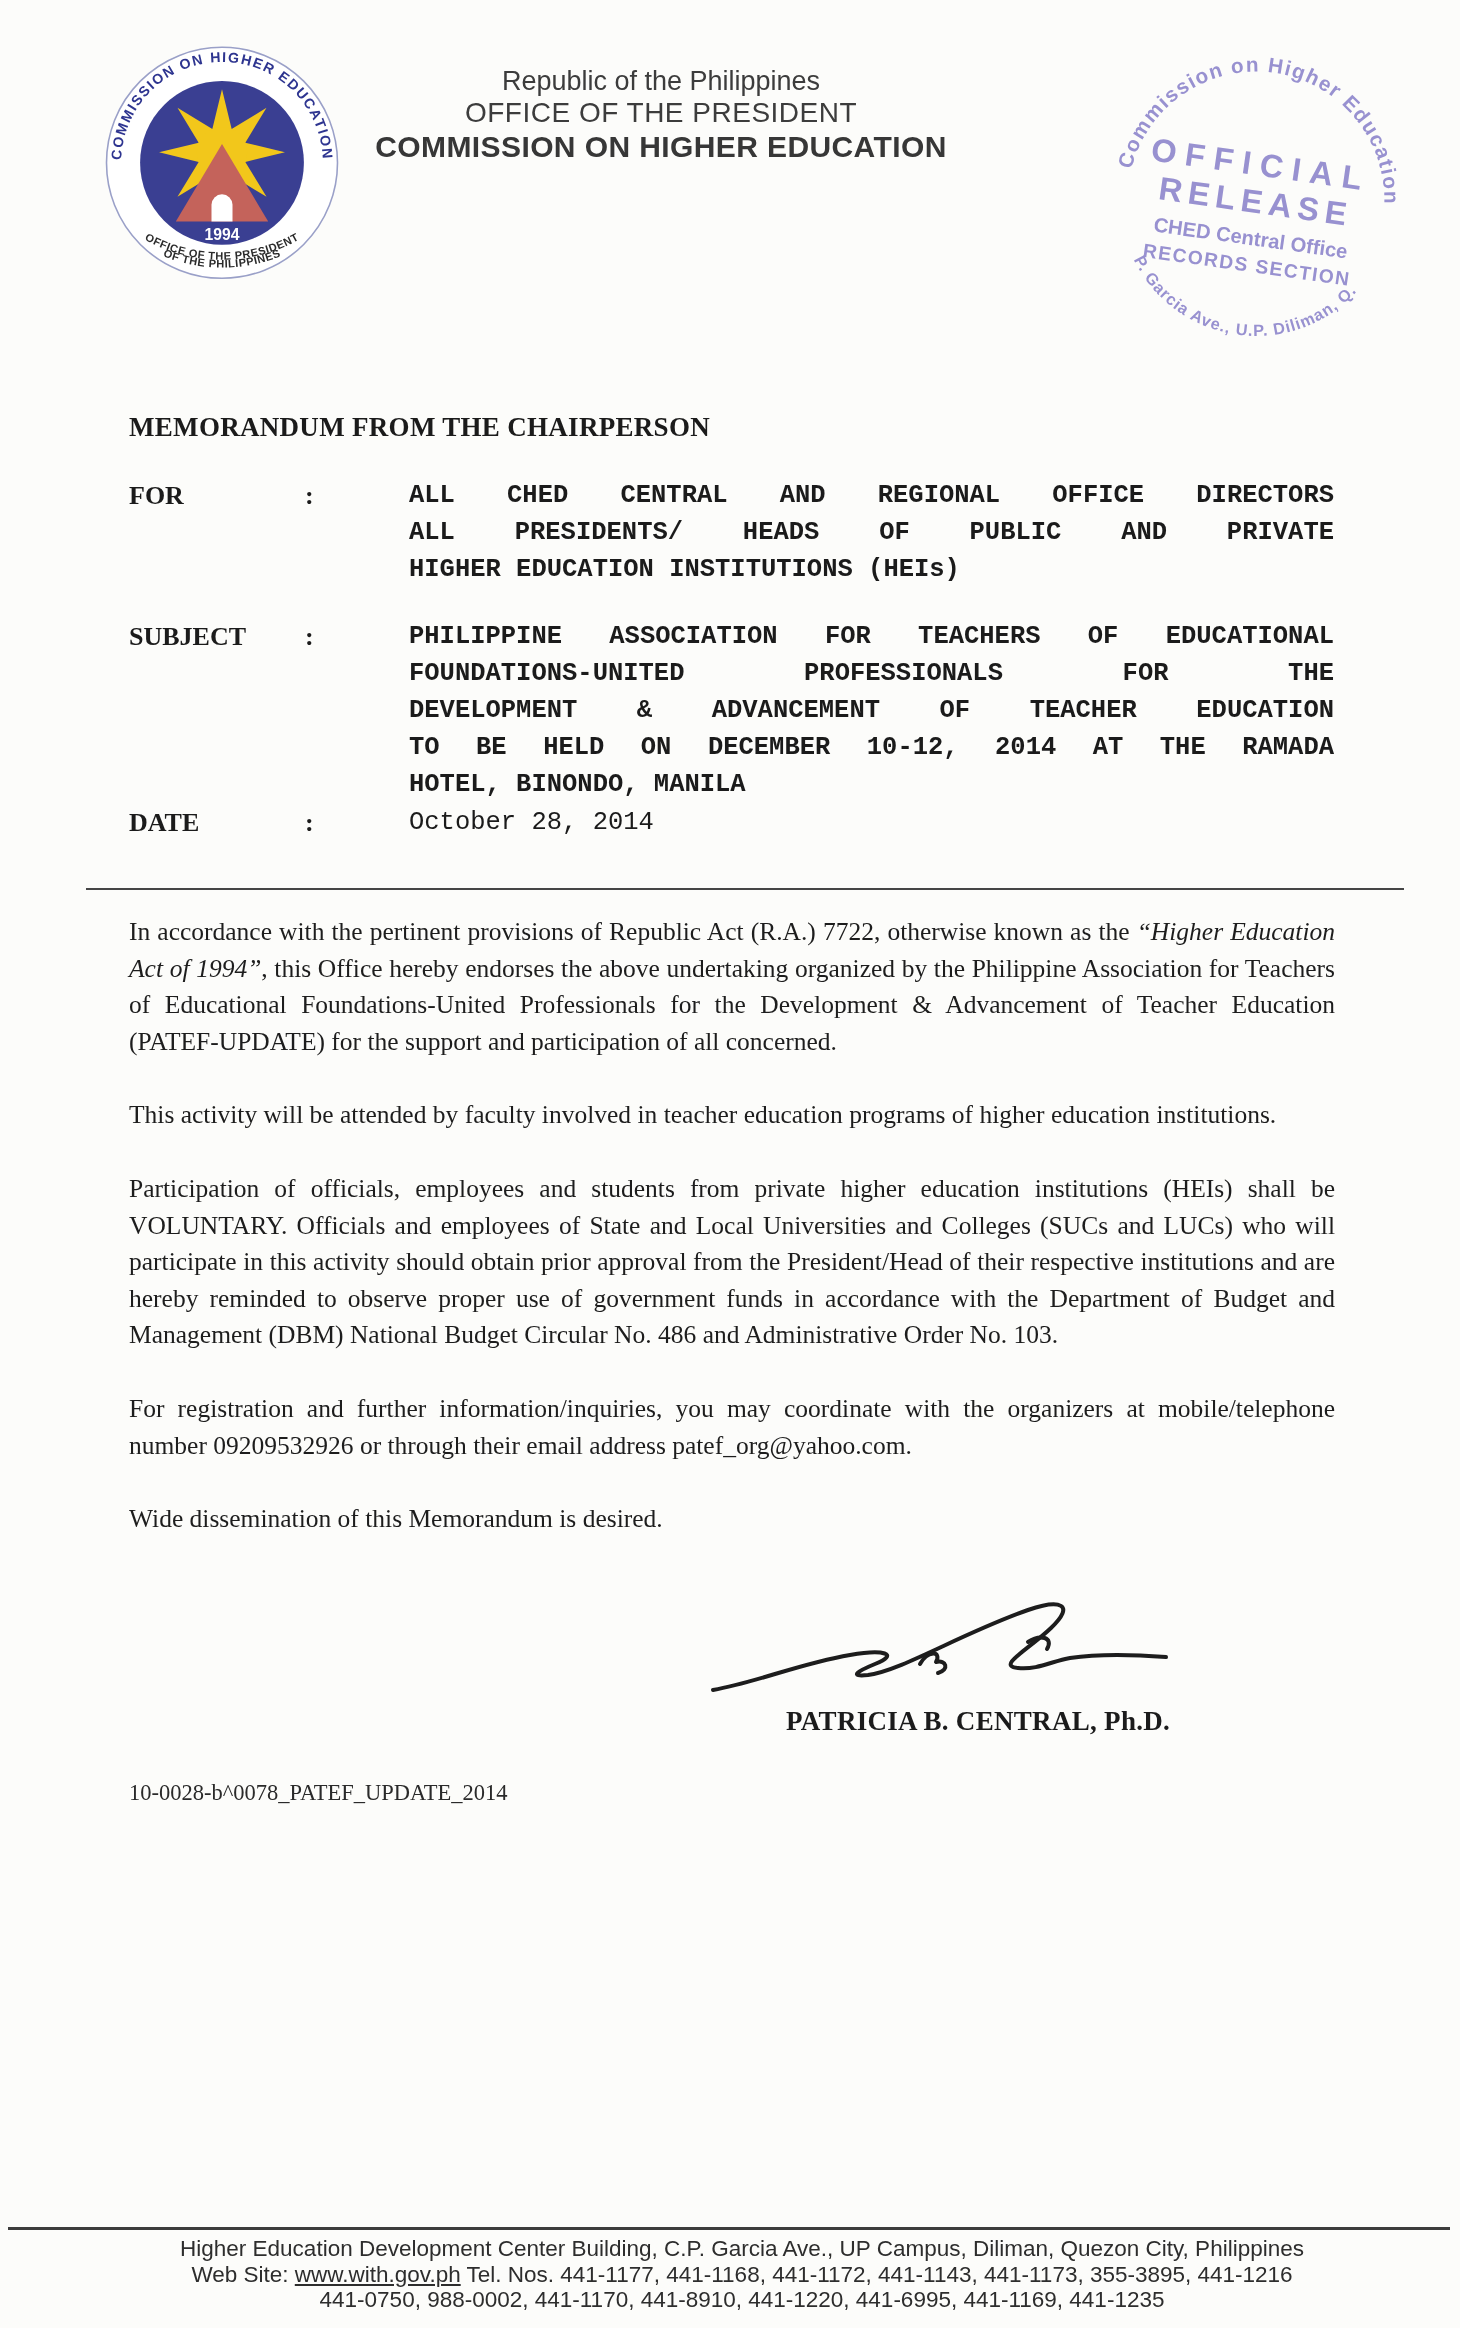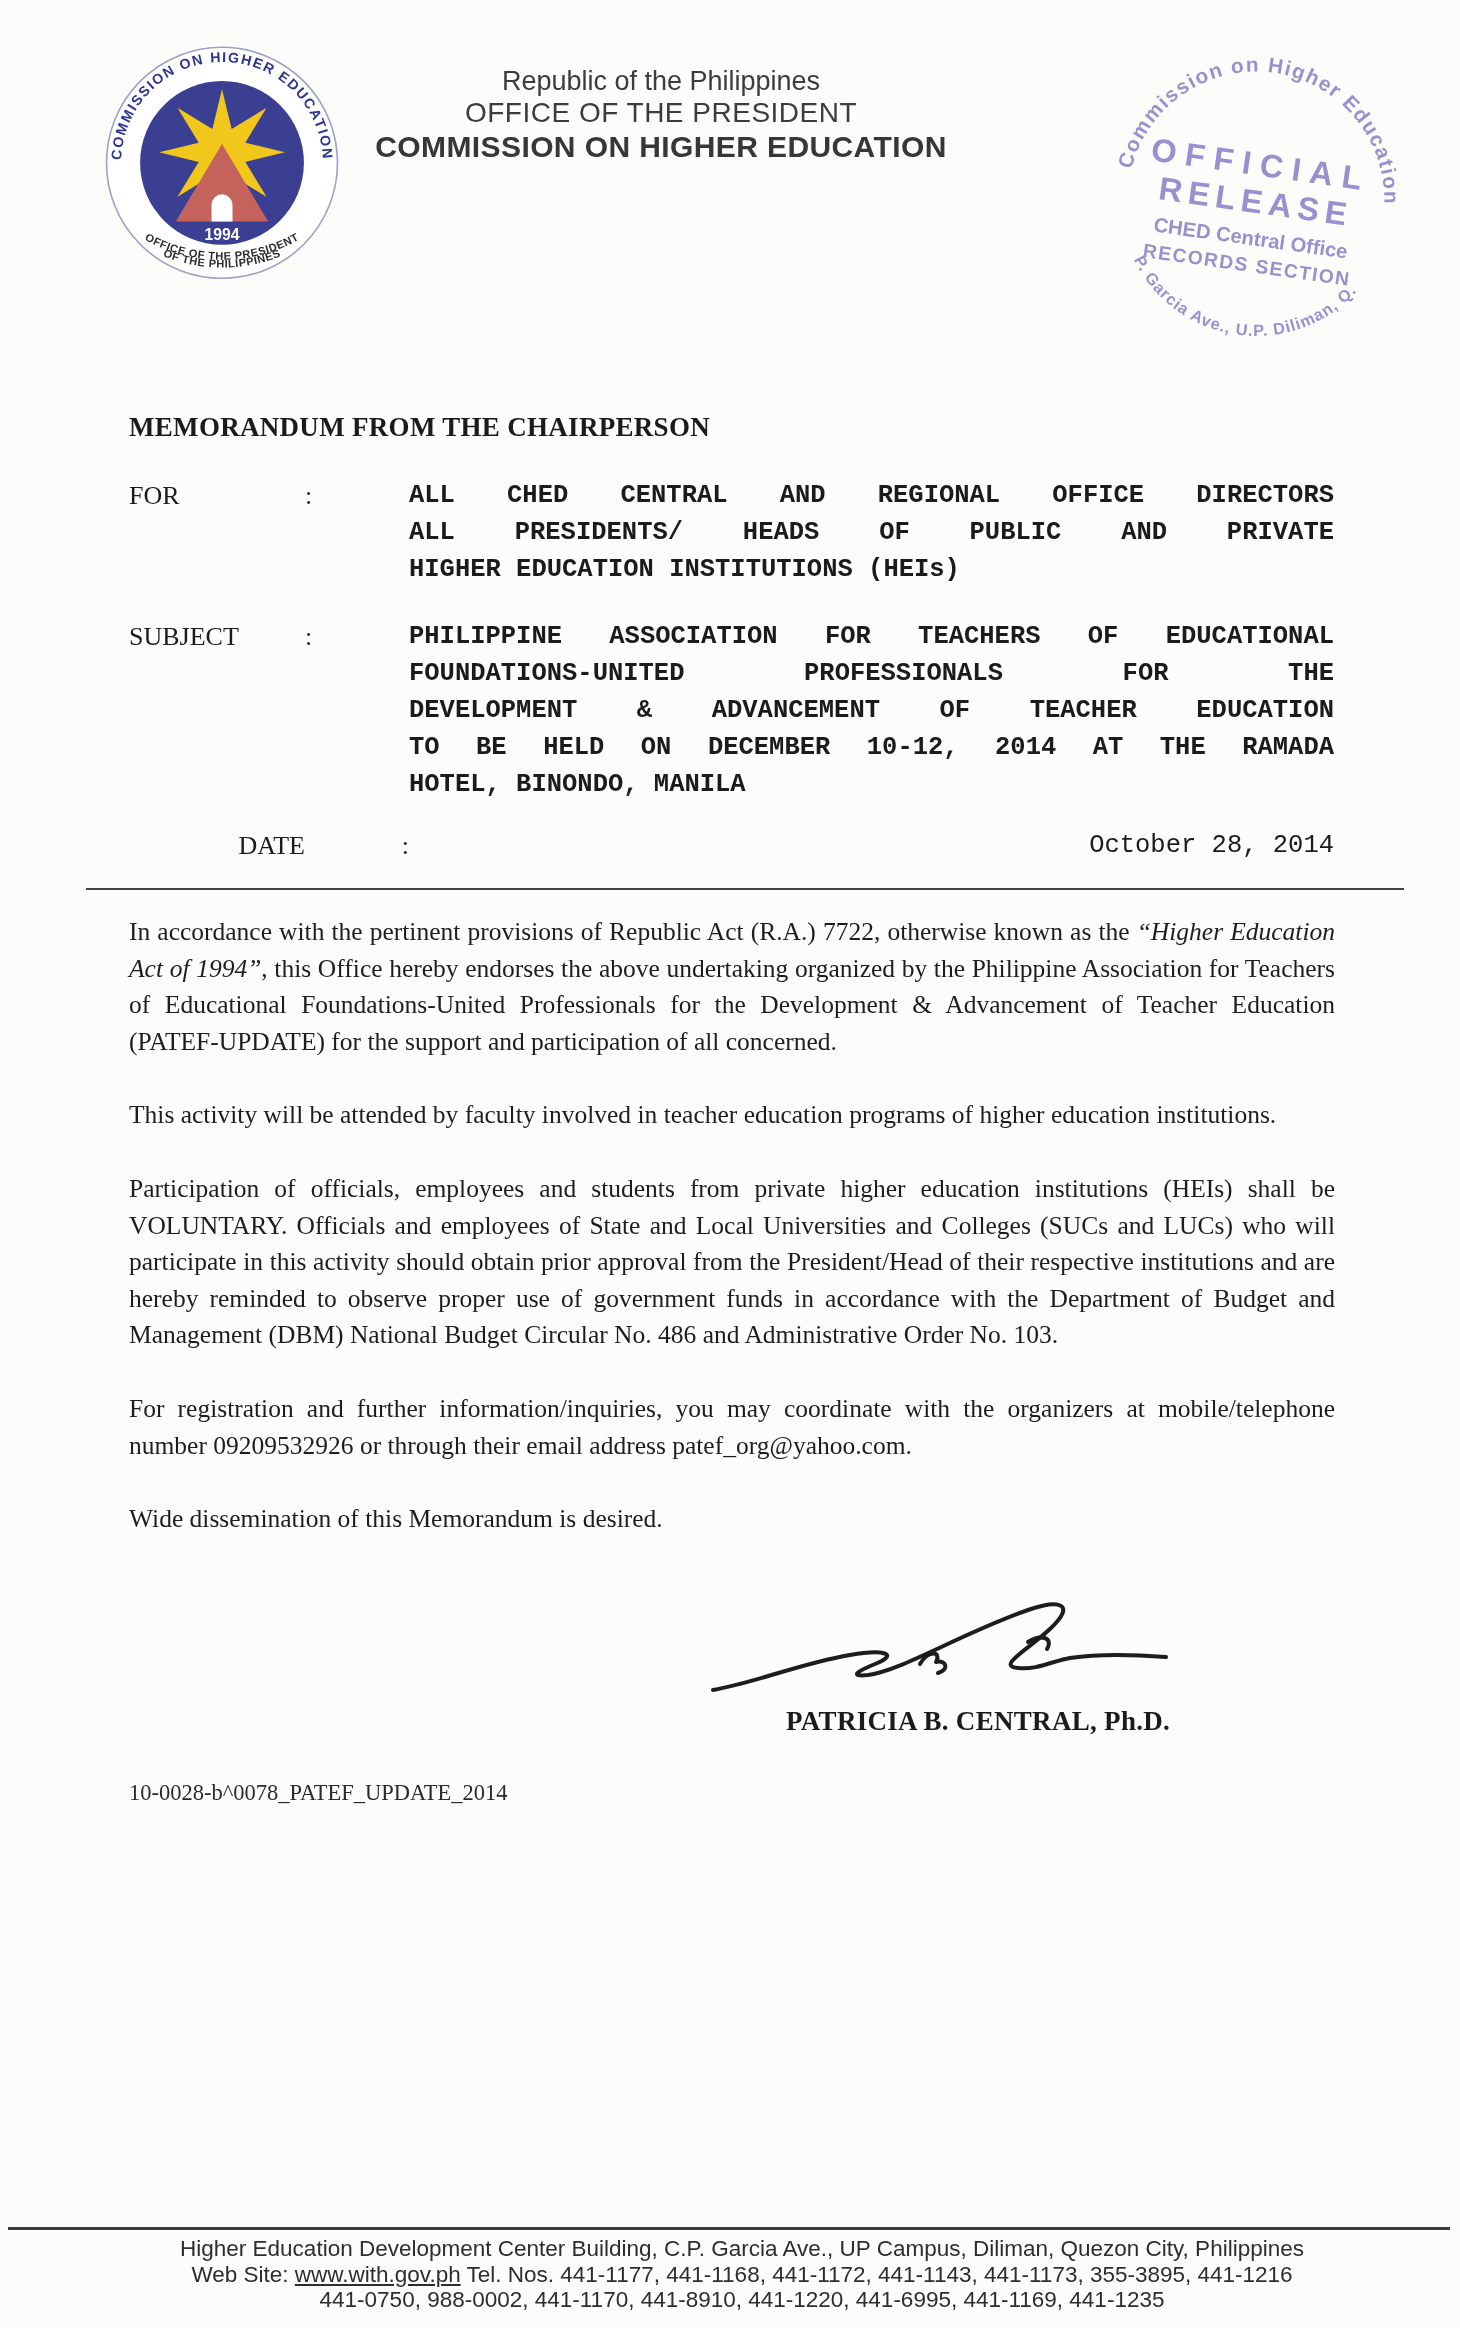--- a/index.html
+++ b/index.html
@@ -16,22 +16,22 @@
   }
   .header-text .h1{font-size:27px;line-height:31px;}
   .header-text .h2{font-size:28px;line-height:32px;letter-spacing:.5px;}
   .header-text .h3{font-size:30px;line-height:36px;font-weight:bold;letter-spacing:.4px;color:#373737;}
   .stamp{position:absolute;left:1082px;top:52px;width:348px;height:296px;opacity:.88;}
   
   .memo-title{position:absolute;left:129px;top:412px;font-size:27px;font-weight:bold;letter-spacing:.3px;color:#1b1b1b;}
   .memo-rows{position:absolute;left:129px;top:477px;width:1205px;color:#1b1b1b;}
   .memo-row{display:grid;grid-template-columns:176px 104px 1fr;}
   .memo-row:nth-child(2){margin-top:30px;}
-  .memo-row:nth-child(3){margin-top:24px;text-align:right;}
-  .memo-label,.memo-colon{font-weight:normal;font-size:26px;line-height:37px;}
+  .memo-row:nth-child(3){margin-top:1px;}
+  .memo-label,.memo-colon{font-weight:bold;font-size:26px;line-height:37px;}
   .memo-value{font-size:25.5px;font-family:Liberation Mono, monospace;}
   .memo-value.vbold{font-weight:bold;}
   .memo-line{line-height:37px;}
   .memo-line.just{text-align:justify;text-align-last:justify;}
   sup{font-size:.62em;vertical-align:super;line-height:0;}
   .date-rule{position:absolute;left:86px;top:888px;width:1318px;height:2px;background:#454545;}
   
   .body-text{
     position:absolute;left:129px;top:914px;width:1206px;
     font-size:25.5px;line-height:36.6px;text-align:justify;color:#1d1d1d;

